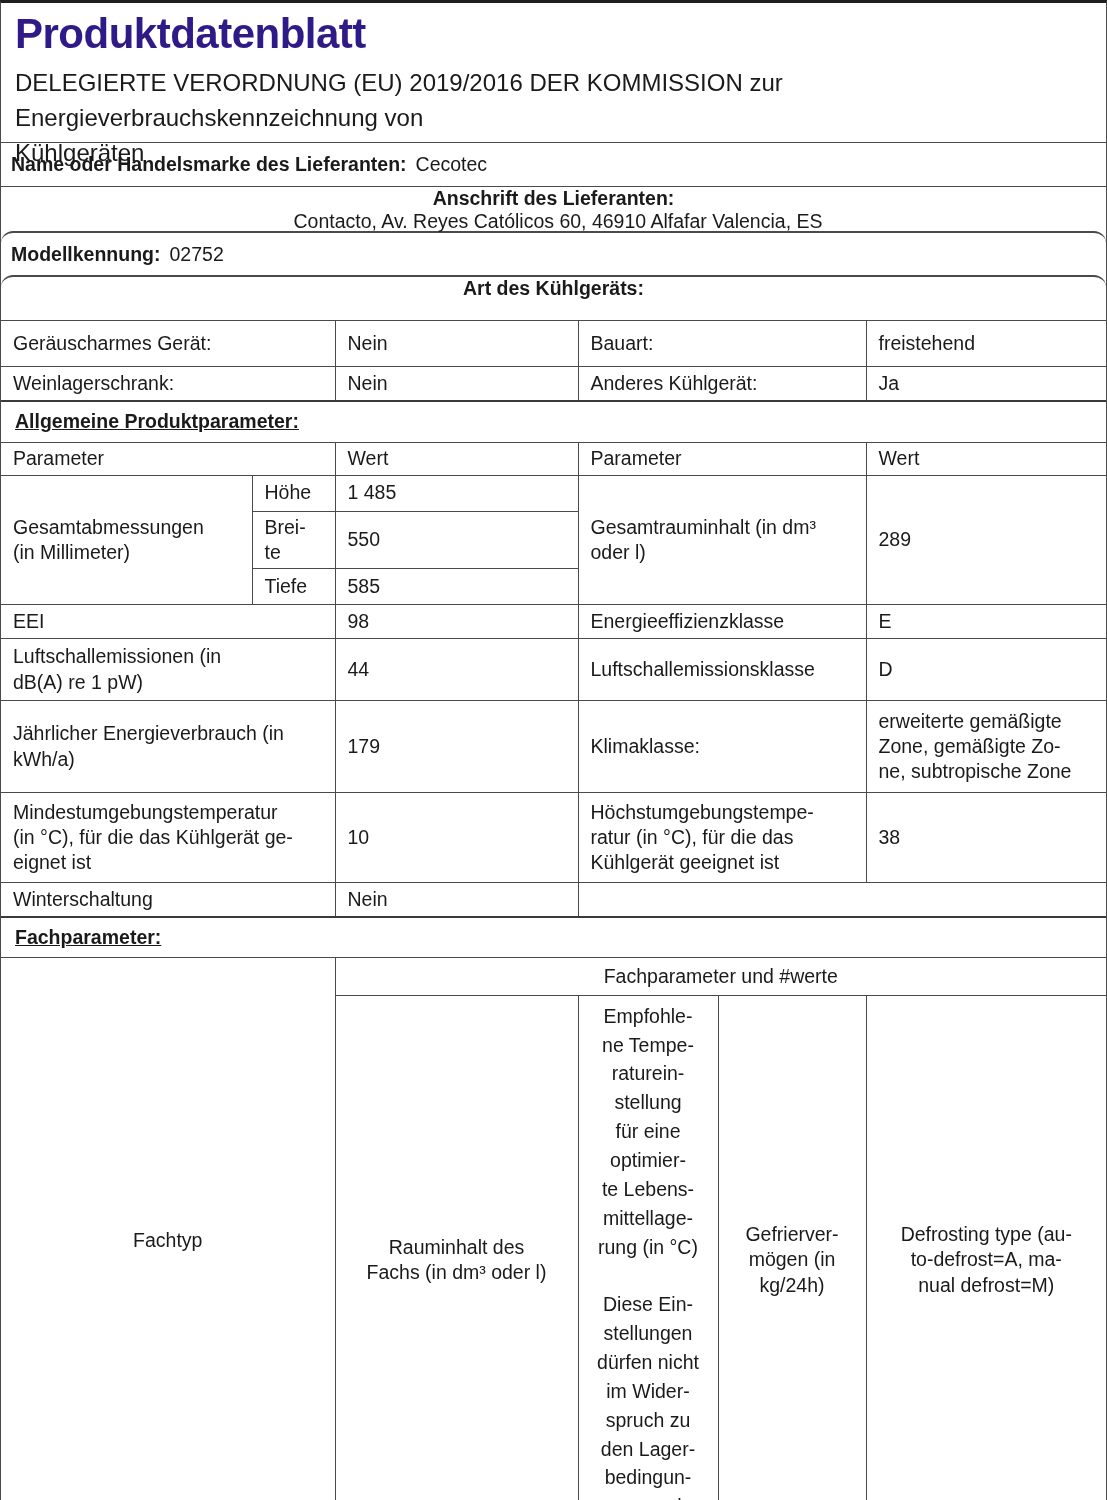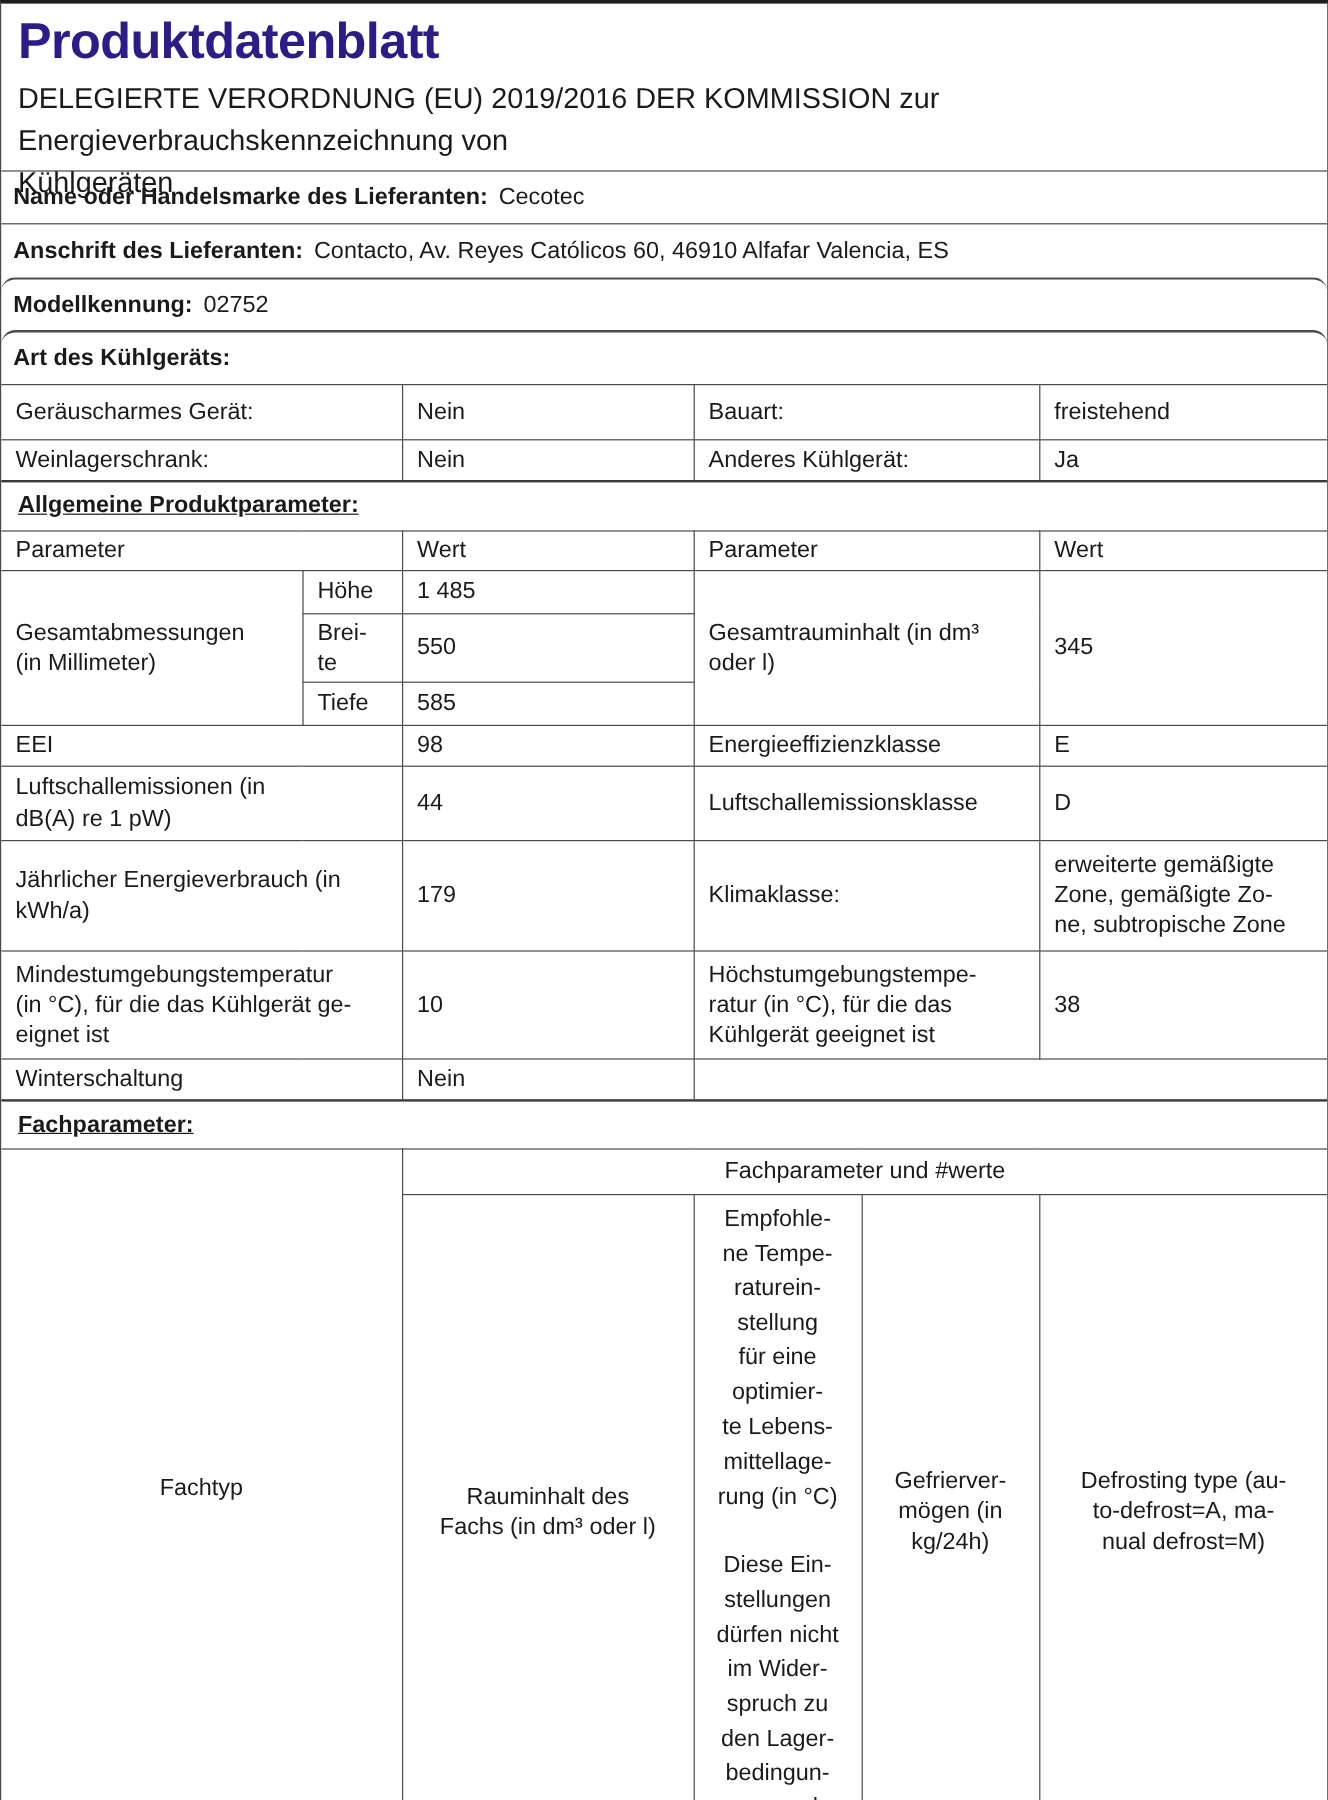--- a/index.html
+++ b/index.html
@@ -42,21 +42,21 @@
     display: flex;
     align-items: center;
     padding: 0 10px;
     font-size: 19.5px;
     border-top: 1px solid #4a4a4a;
   }
   .info-row .lbl { font-weight: bold; }
   .info-row .val { margin-left: 9px; }
   .thick-top { border-top-width: 2px; border-radius: 12px; }
   .h44 { height: 44px; }
-  .h45 { height: 45px; }
+  .h45 { height: 45px; flex-direction: column; }
   .section-row {
     box-sizing: border-box;
     display: flex;
     align-items: center;
     padding: 0 14px;
     font-size: 19.5px;
     font-weight: bold;
     border-top: 2px solid #3a3a3a;
     text-decoration: underline;
   }
@@ -161,21 +161,21 @@
       <td>Parameter</td>
       <td>Wert</td>
     </tr>
     <tr style="height:36px">
       <td rowspan="3">Gesamtabmessungen
 (in Millimeter)</td>
       <td>Höhe</td>
       <td>1 485</td>
       <td rowspan="3">Gesamtrauminhalt (in dm³
 oder l)</td>
-      <td rowspan="3">345</td>
+      <td rowspan="3">289</td>
     </tr>
     <tr style="height:56px">
       <td>Brei-
 te</td>
       <td>550</td>
     </tr>
     <tr style="height:36px">
       <td>Tiefe</td>
       <td>585</td>
     </tr>

